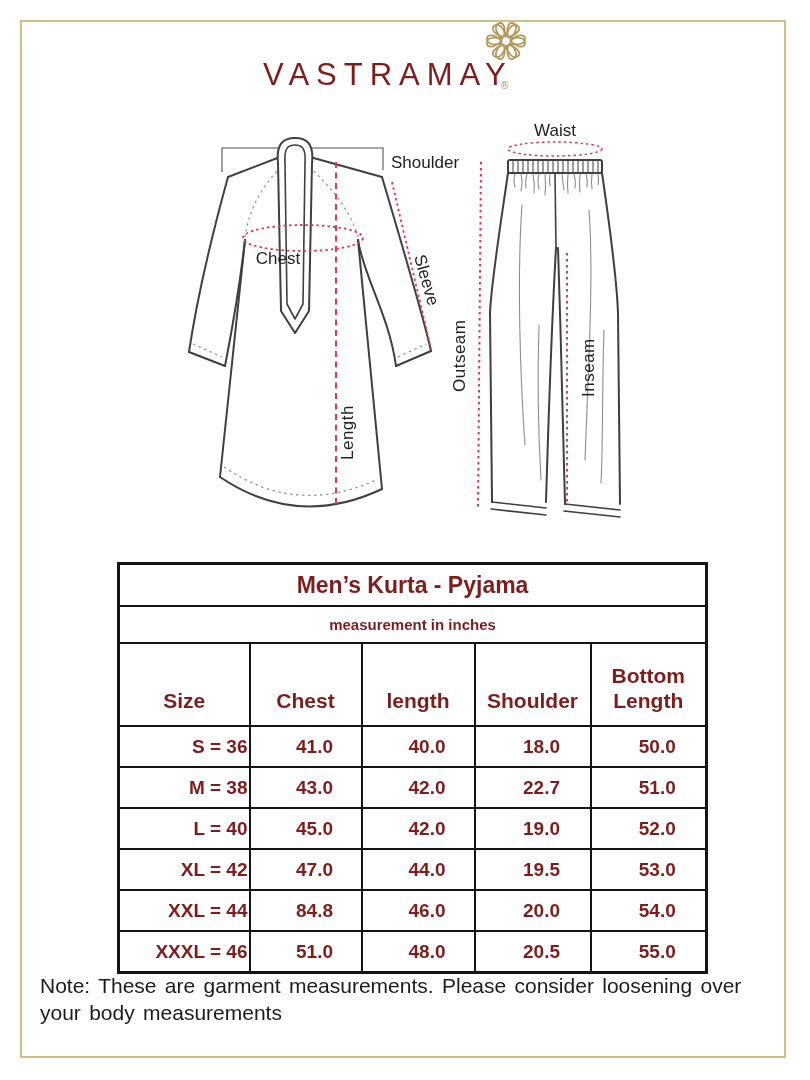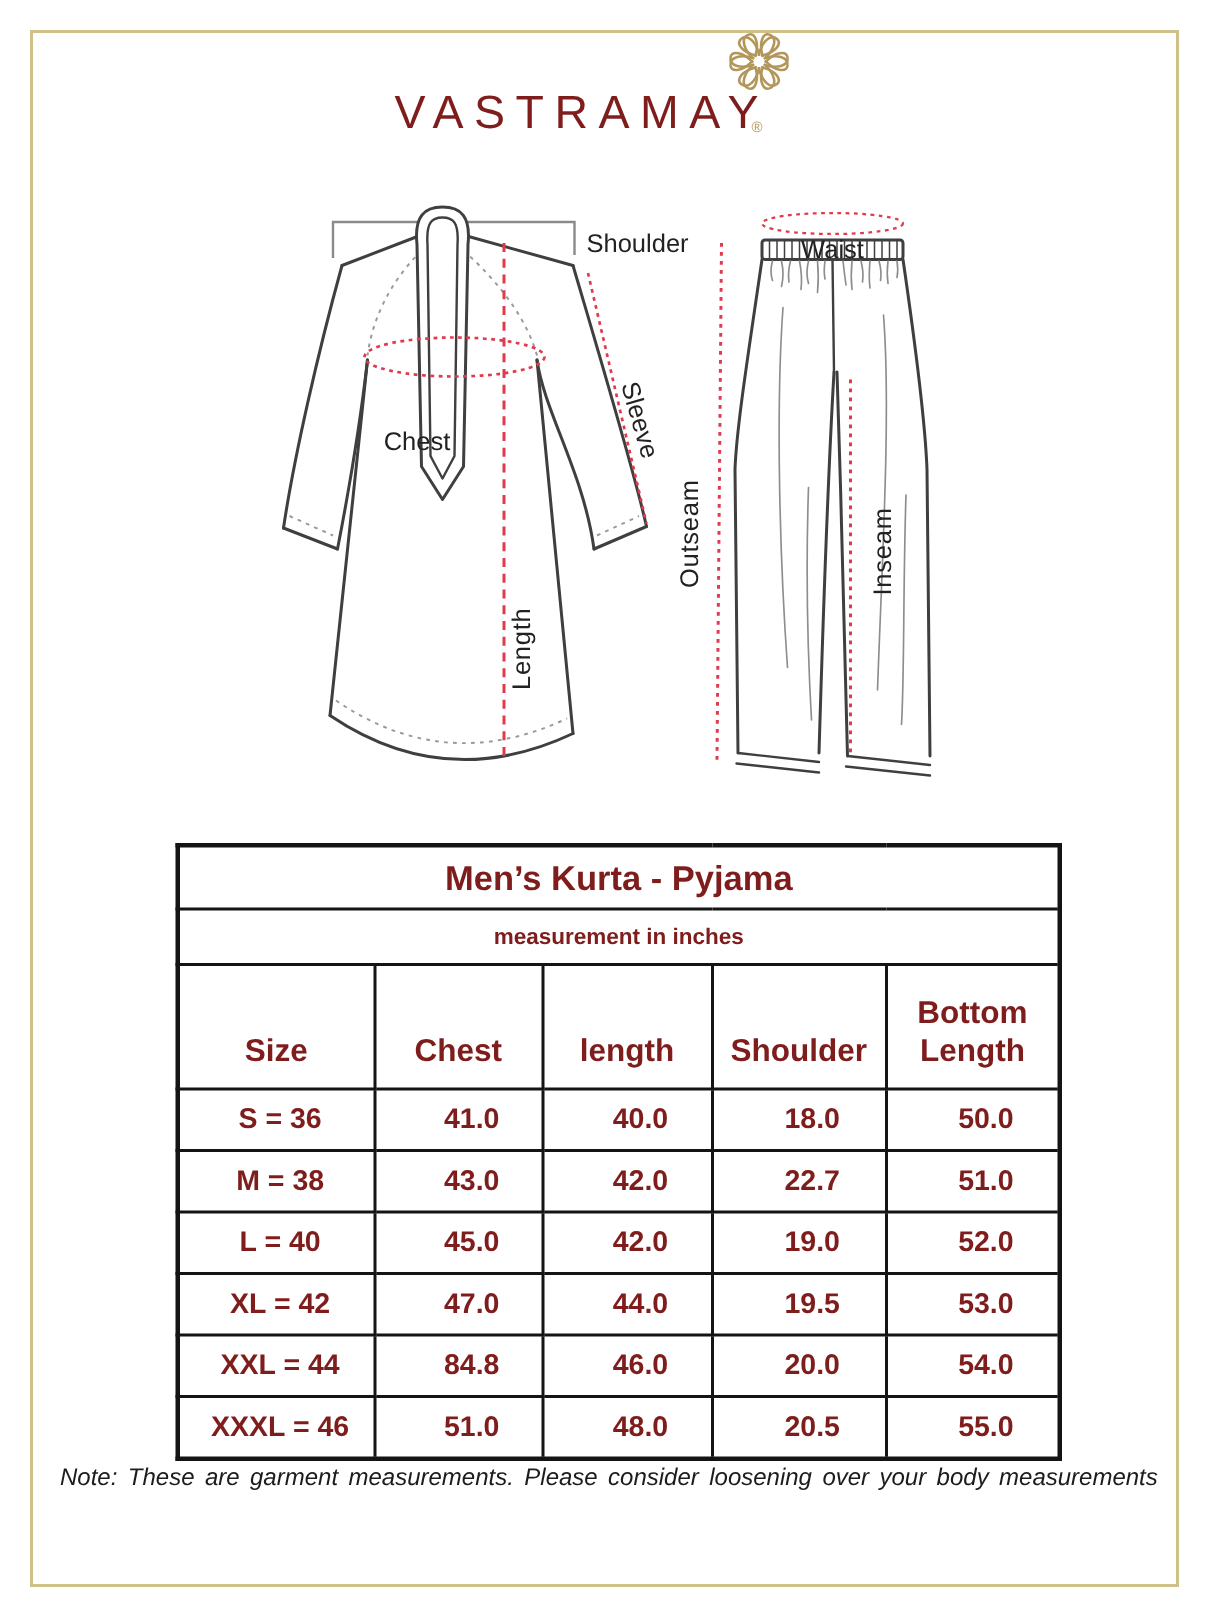--- a/index.html
+++ b/index.html
@@ -13,40 +13,40 @@
 
   
   .brand-text{position:absolute;left:263px;top:57px;font-size:31px;letter-spacing:7px;
     color:#7f1d1d;font-weight:400;white-space:nowrap;}
   .brand-reg{position:absolute;left:501px;top:80px;font-size:10px;color:#b3965a;}
   .ornament{position:absolute;left:482px;top:16px;width:48px;height:50px;}
 
   
   .diagram-svg{position:absolute;left:90px;top:115px;width:580px;height:430px;}
   .dlabel{position:absolute;font-size:17px;color:#222;white-space:nowrap;}
-  .dlabel.center{text-align:center;margin-top:36px;}
+  .dlabel.center{text-align:center;}
   .vlabel{position:absolute;writing-mode:vertical-rl;transform:rotate(180deg);
     font-size:17px;color:#222;display:flex;align-items:center;justify-content:center;
     letter-spacing:.5px;}
   .sleeve-label{transform:rotate(74deg);transform-origin:center;}
 
   
   .size-table{position:absolute;left:117px;top:562px;width:588px;border-collapse:collapse;
     table-layout:fixed;background:#fff;border:3px solid #141414;}
   .size-table td{border:2px solid #141414;color:#7f1d1d;}
   .size-table .title-row td{height:38px;text-align:center;font-weight:bold;font-size:23px;}
   .size-table .subtitle-row td{height:33px;text-align:center;font-weight:bold;font-size:15px;}
   .size-table .head-row td{height:70px;vertical-align:bottom;text-align:center;
     font-weight:bold;font-size:21px;padding:0 2px 11px 2px;line-height:1.22;}
   .size-table .data-row td{height:37px;text-align:center;font-weight:bold;font-size:19px;padding-left:19px;}
-  .size-table .data-row td.size-cell{text-align:center;padding-left:6px;}
-
-  
-  .note{position:absolute;left:40px;top:972px;width:732px;font-size:16px;color:#1c1c1c;
-    line-height:27px;font-style:italic;}
+  .size-table .data-row td.size-cell{text-align:right;padding-left:6px;}
+
+  
+  .note{position:absolute;left:40px;top:972px;width:732px;font-size:21px;color:#1c1c1c;
+    line-height:27px;}
   .note .l1{text-align:left;word-spacing:2.5px;}
   .note .l2{text-align:right;word-spacing:1px;}
 </style>
 </head>
 <body>
 
 <div class="page">
   <div class="frame"></div>
 
   <div class="brand-text">VASTRAMAY</div>

